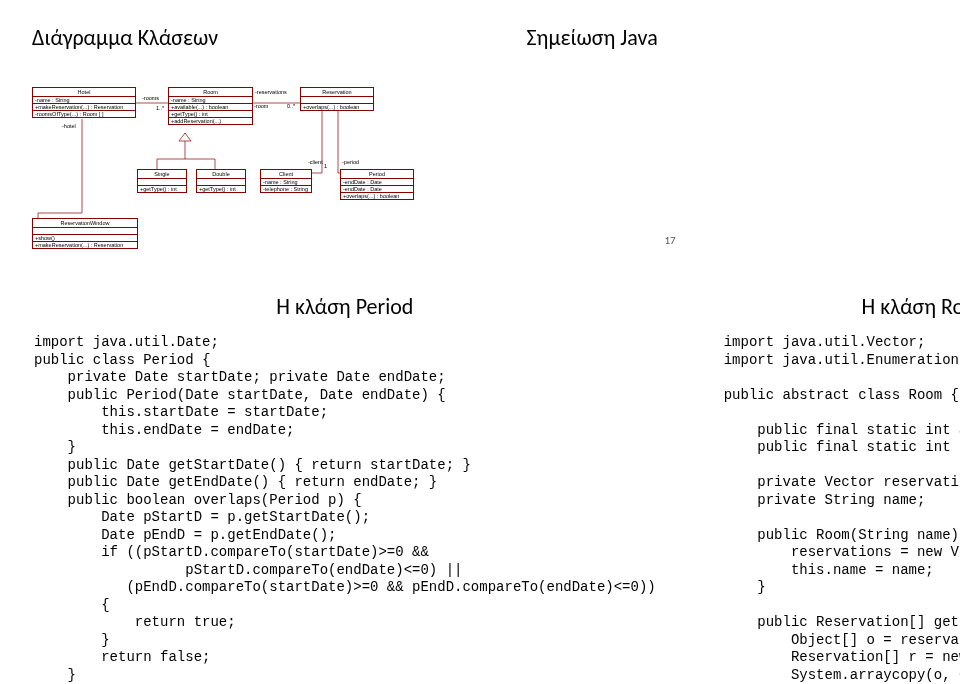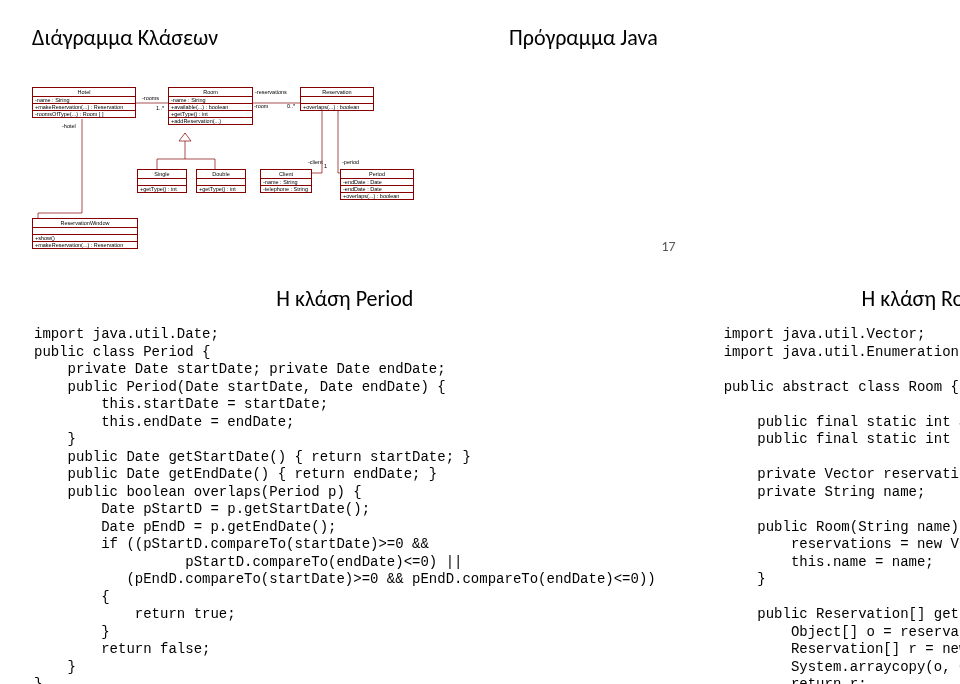--- a/index.html
+++ b/index.html
@@ -10,34 +10,34 @@
   .uml-area { font-size:5.5px; font-family: Arial, sans-serif; }
   .class-box { border:1px solid #800; background:#fff; position:absolute; }
   .class-box .hd { border-bottom:1px solid #800; text-align:center; padding:1px 2px; }
   .class-box .row { border-bottom:1px solid #800; padding:0 2px; white-space:nowrap; }
   .class-box .row:last-child { border-bottom:0; }
   .uml-wrap { position:relative; width:400px; height:190px; }
   .lbl { position:absolute; font-size:5.5px; }
   .bullet { font-size:14px; line-height:1.6; padding-left:14px; text-indent:-10px; }
   .bullet::before { content:"• "; }
   .underline { text-decoration: underline; }
-  .subtitle { font-size:22px; font-weight:400; text-align:center; margin:0 0 14px 0; }
+  .subtitle { font-size:22px; font-weight:400; text-align:center; margin:8px 0 14px 0; }
   pre.code { font-family: "Courier New", monospace; font-size:14px; line-height:1.25; white-space:pre; margin:2px; }
-  .pagenum { position:absolute; bottom:6px; right:14px; font-size:14px; color:#555; }
+  .pagenum { position:absolute; bottom:14px; right:14px; font-size:11px; color:#555; }
   svg.lines { position:absolute; left:0; top:0; pointer-events:none; }
 </style>
 </head>
 <body>
 
 <div class="page">
 
   <div class="slide">
     <div class="two-head">
       <h1 class="slide-title">Διάγραμμα Κλάσεων</h1>
-      <h1 class="slide-title">Πρόγραμμα Java</h1>
+      <h1 class="slide-title">Σημείωση Java</h1>
     </div>
 
     <div style="display:flex; gap:8px;">
       <div class="uml-area">
         <div class="uml-wrap">
           <svg class="lines" width="400" height="190">
             <g stroke="#800" stroke-width="0.7" fill="none">
               <line x1="102" y1="40" x2="136" y2="40"></line>
               <line x1="219" y1="40" x2="268" y2="40"></line>
               <line x1="50" y1="56" x2="50" y2="150"></line>

